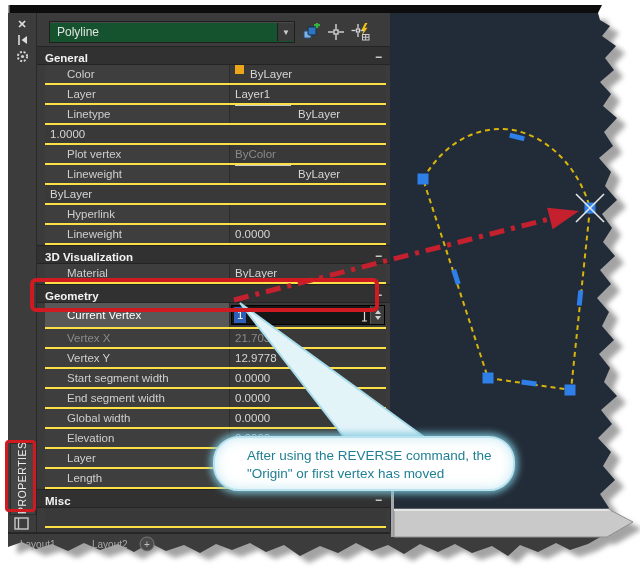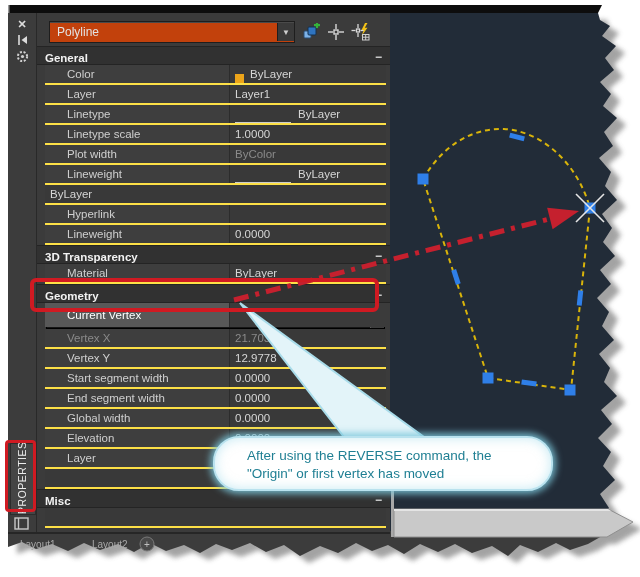--- a/index.html
+++ b/index.html
@@ -9,65 +9,65 @@
   
   #bg{position:absolute;left:0;top:0;z-index:1;}
   
   #palette{position:absolute;left:8px;top:13px;width:382px;height:519px;z-index:2;
            display:flex;background:#3b3b3b;border-bottom:2px solid #262626;}
   #strip{width:28px;background:#3c3c3c;border-right:1px solid #292929;position:relative;flex:none;}
   .strip-icon{width:28px;height:16px;display:flex;align-items:center;justify-content:center;color:#dcdcdc;}
   #close-x{font-size:11px;font-weight:bold;margin-top:3px;}
   #body{flex:1;background:#3b3b3b;position:relative;}
   #selector-row{display:flex;align-items:center;height:20px;margin:9px 4px 4px 12px;}
-  #combo{flex:none;width:244px;height:20px;background:#c2410c;border:1px solid #1e1e1e;
+  #combo{flex:none;width:244px;height:20px;background:#14532d;border:1px solid #1e1e1e;
          box-shadow:inset 0 1px 0 #4a4a4a;display:flex;align-items:center;justify-content:flex-end;}
   #combo-text{flex:1;color:#e2e2e2;font-size:12px;padding-left:7px;white-space:nowrap;overflow:hidden;}
   #combo-arrow{width:16px;height:18px;background:#3a3a3a;border-left:1px solid #1e1e1e;color:#cfcfcf;
                font-size:8px;display:flex;align-items:center;justify-content:center;}
   .tb-icon{width:19px;height:19px;margin-left:6px;display:flex;align-items:center;justify-content:center;}
   
   #prop-sections{margin-top:4px;}
   .sec-header{height:17px;display:flex;align-items:flex-end;background:#313131;
               border-top:1px solid #242424;border-bottom:1px solid #242424;padding:0 8px;}
   .sec-title{flex:1;color:#f2f2f2;font-weight:bold;font-size:11.5px;}
   .sec-collapse{color:#d8d8d8;font-size:12px;font-weight:bold;}
   .prow{display:flex;height:18px;line-height:18px;font-size:11.5px;margin-left:8px;margin-right:4px;
         border-bottom:2px solid #fde047;}
   .prow .lbl{flex:none;width:162px;padding-left:22px;color:#cfcfcf;background:#3e3e3e;
              border-right:1px solid #2c2c2c;white-space:nowrap;overflow:hidden;}
-  .prow .val{flex:1;color:#d6d6d6;background:#393939;padding-left:5px;display:flex;align-items:flex-end;
+  .prow .val{flex:1;color:#d6d6d6;background:#393939;padding-left:5px;display:flex;align-items:flex-start;
              white-space:nowrap;overflow:hidden;}
   .prow.dim-all .lbl{color:#8a8a8a;}
   .prow.dim .val, .prow.dim-all .val{color:#8a8a8a;}
   .swatch{display:inline-block;width:9px;height:9px;background:#eda51a;margin-right:6px;flex:none;}
   .lineglyph{display:inline-block;width:56px;height:0;border-top:1.6px solid #cdcdcd;margin-right:7px;flex:none;}
   
-  .prow.editor-row{height:24px;line-height:24px;flex-direction:column;}
+  .prow.editor-row{height:24px;line-height:24px;}
   .prow.editor-row .lbl{background:#585858;color:#ffffff;}
   .prow.editor-row .val{background:#393939;padding:2px 1px;}
   .editor{flex:1;height:18px;background:#161616;border:1px solid #000;display:flex;align-items:center;}
   .editor .selval{background:#2c5fb8;color:#fff;font-size:11.5px;line-height:16px;padding:0 3px;margin-left:2px;}
   .editor .spacer{flex:1;}
   .spinner{width:13px;height:18px;background:#3c3c3c;border-left:1px solid #5a5a5a;flex:none;
            display:flex;flex-direction:column;align-items:center;justify-content:center;}
   .spin-up{width:0;height:0;border-left:3px solid transparent;border-right:3px solid transparent;
            border-bottom:4px solid #cfcfcf;margin-bottom:2px;}
   .spin-dn{width:0;height:0;border-left:3px solid transparent;border-right:3px solid transparent;
            border-top:4px solid #cfcfcf;}
   .ibeam{flex:none;margin-right:2px;}
   
   #side-tab{position:absolute;left:2px;top:430px;width:24px;height:70px;background:#454545;
             border:1px solid #2c2c2c;color:#ededed;font-size:10.5px;letter-spacing:.5px;
             writing-mode:vertical-rl;transform:rotate(180deg);text-align:center;line-height:22px;}
   #palette-mini-icon{position:absolute;left:6px;top:504px;}
   
   #tail-svg,#arrow-svg{position:absolute;left:0;top:0;z-index:4;pointer-events:none;}
   #arrow-svg{z-index:5;}
-  #callout{position:absolute;left:213px;top:436px;width:340px;height:55px;z-index:4;
+  #callout{position:absolute;left:213px;top:436px;width:302px;height:55px;z-index:4;
            background:#ffffff;border:2px solid #b9e2ee;border-radius:26px;
            box-shadow:0 0 7px 3px rgba(125,200,220,.85), inset 0 0 12px rgba(150,215,232,.55);
            color:#1f7f93;font-size:13.5px;line-height:18px;padding:9px 10px 0 32px;box-sizing:border-box;}
   .redbox{position:absolute;border:4px solid #d01a22;border-radius:6px;z-index:6;pointer-events:none;}
   #redbox-vertex{left:30px;top:278px;width:341px;height:26px;}
   #redbox-tab{left:5px;top:440px;width:25px;height:66px;border-width:3px;border-radius:4px;}
 </style>
 </head>
 <body>
 
@@ -210,27 +210,26 @@
             </div>
           </div>
           <div class="prow">
             <div class="lbl">Linetype</div>
             <div class="val">
               <span class="lineglyph"></span>
               <span>ByLayer</span>
             </div>
           </div>
           <div class="prow">
-            <div class="lbl">Linetype scale</div>
             <div class="val">
               <span>1.0000</span>
             </div>
           </div>
           <div class="prow dim">
-            <div class="lbl">Plot width</div>
+            <div class="lbl">Plot vertex</div>
             <div class="val">
               <span>ByColor</span>
             </div>
           </div>
           <div class="prow">
             <div class="lbl">Lineweight</div>
             <div class="val">
               <span class="lineglyph"></span>
               <span>ByLayer</span>
             </div>
@@ -246,21 +245,21 @@
               <span></span>
             </div>
           </div>
           <div class="prow">
             <div class="lbl">Lineweight</div>
             <div class="val">
               <span>0.0000</span>
             </div>
           </div>
           <div class="sec-header">
-            <span class="sec-title">3D Transparency</span>
+            <span class="sec-title">3D Visualization</span>
             <span class="sec-collapse">−</span>
           </div>
           <div class="prow">
             <div class="lbl">Material</div>
             <div class="val">
               <span>ByLayer</span>
             </div>
           </div>
           <div class="sec-header">
             <span class="sec-title">Geometry</span>
@@ -320,20 +319,21 @@
               <span>0.0000</span>
             </div>
           </div>
           <div class="prow dim">
             <div class="lbl">Layer</div>
             <div class="val">
               <span>49.5255</span>
             </div>
           </div>
           <div class="prow dim">
+            <div class="lbl">Length</div>
             <div class="val">
               <span></span>
             </div>
           </div>
           <div class="sec-header">
             <span class="sec-title">Misc</span>
             <span class="sec-collapse">−</span>
           </div>
           <div class="prow">
             <div class="val">

